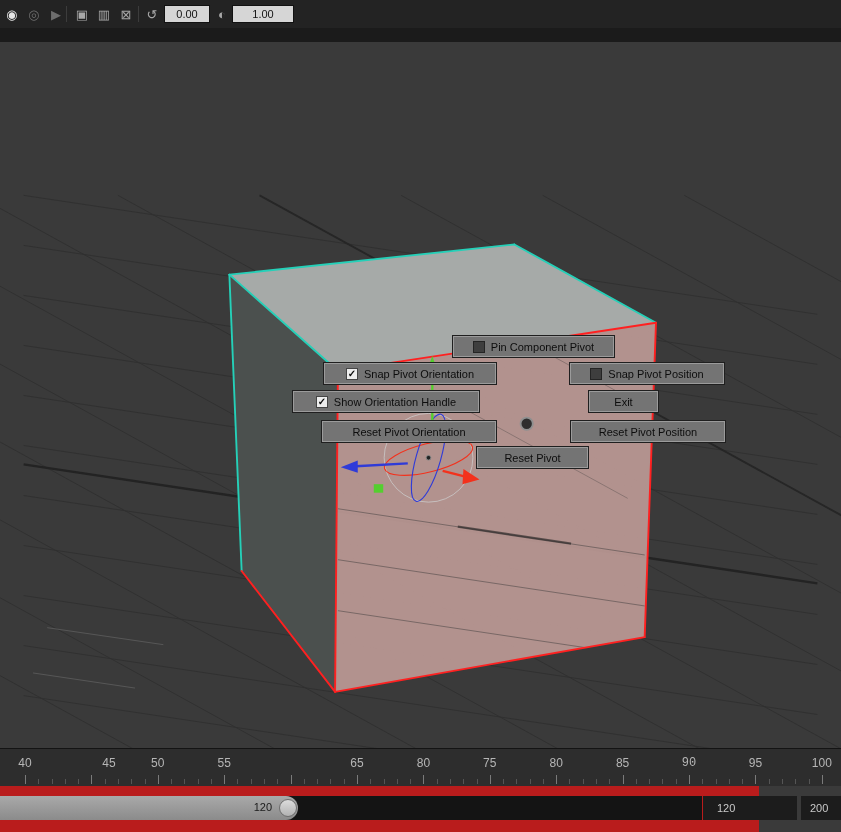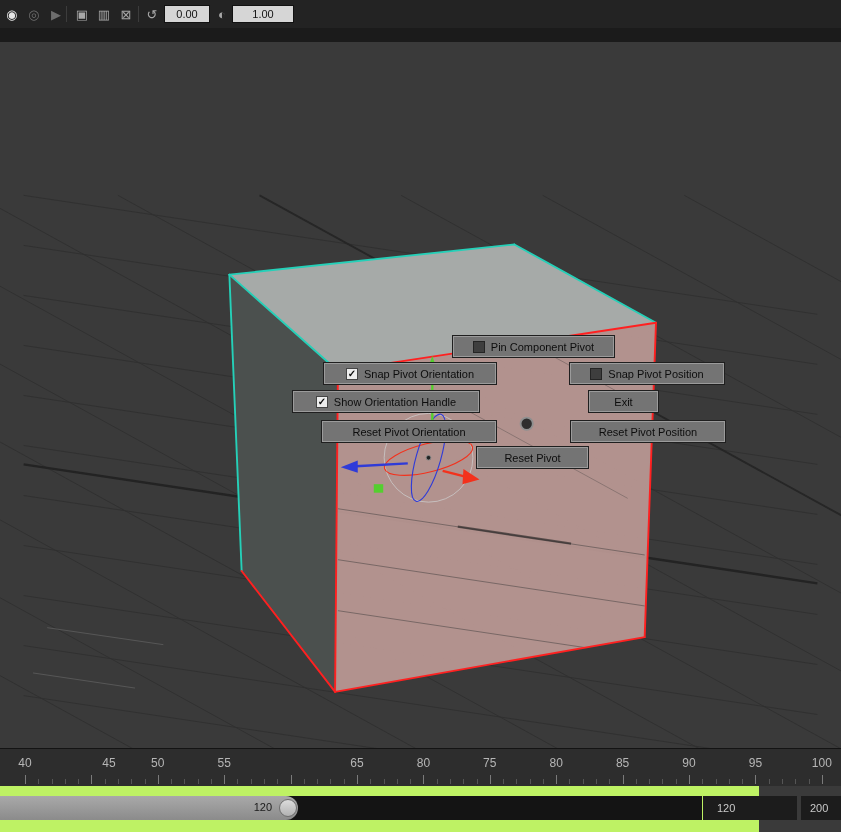--- a/index.html
+++ b/index.html
@@ -39,21 +39,21 @@
   .pm-cb.unchecked{background:#3e3e3e;border:1px solid #242424;}
 
   
   .time-slider{position:absolute;top:748px;left:0;width:841px;height:38px;background:#2d2d2d;
                border-top:1px solid #141414;box-sizing:border-box;z-index:20;}
   .tick-label{position:absolute;top:7px;font-size:12px;color:#b6b6b6;transform:translateX(-50%);}
   .tick{position:absolute;bottom:2px;width:1px;height:5px;background:#555;}
   .tick.major{height:9px;background:#7a7a7a;}
 
   
-  .range-row{position:absolute;top:786px;left:0;width:759px;height:46px;background:#bef264;z-index:20;}
+  .range-row{position:absolute;top:786px;left:0;width:759px;height:46px;background:#b91c1c;z-index:20;}
   .range-bar{position:absolute;left:0;top:10px;width:702px;height:24px;background:#141414;}
   .range-fill{position:absolute;left:0;top:0;width:298px;height:24px;
               background:linear-gradient(#a9a9a9,#8b8b8b);border-radius:0 12px 12px 0;}
   .range-value{position:absolute;right:26px;top:5px;font-size:11px;color:#1b1b1b;}
   .range-knob{position:absolute;left:279px;top:3px;width:18px;height:18px;border-radius:50%;
               background:linear-gradient(#dcdcdc,#b2b2b2);border:1px solid #6e6e6e;box-sizing:border-box;}
   .frame-field{position:absolute;top:10px;height:24px;background:#1c1c1c;color:#c9c9c9;font-size:11px;
                display:flex;align-items:center;box-sizing:border-box;}
 </style>
 </head>
@@ -200,21 +200,21 @@
       <span class="tick-label" style="left: 25px;">40</span>
       <span class="tick-label" style="left: 109px;">45</span>
       <span class="tick-label" style="left: 157.8px;">50</span>
       <span class="tick-label" style="left: 224.2px;">55</span>
       <span class="tick-label" style="left: 300px; margin-top: 36px;">60</span>
       <span class="tick-label" style="left: 357px;">65</span>
       <span class="tick-label" style="left: 423.4px;">80</span>
       <span class="tick-label" style="left: 489.8px;">75</span>
       <span class="tick-label" style="left: 556.2px;">80</span>
       <span class="tick-label" style="left: 622.6px;">85</span>
-      <span class="tick-label" style="left: 689px;">90</span>
+      <span class="tick-label" style="left: 689px; font-family: Liberation Mono, monospace;">90</span>
       <span class="tick-label" style="left: 755.4px; text-align: center;">95</span>
       <span class="tick-label" style="left: 821.8px;">100</span>
     </div>
   <div id="ticks">
       <div class="tick major" style="left: 25px;"></div>
       <div class="tick" style="left: 38.28px;"></div>
       <div class="tick" style="left: 51.56px;"></div>
       <div class="tick" style="left: 64.84px;"></div>
       <div class="tick" style="left: 78.12px;"></div>
       <div class="tick major" style="left: 91.4px;"></div>

